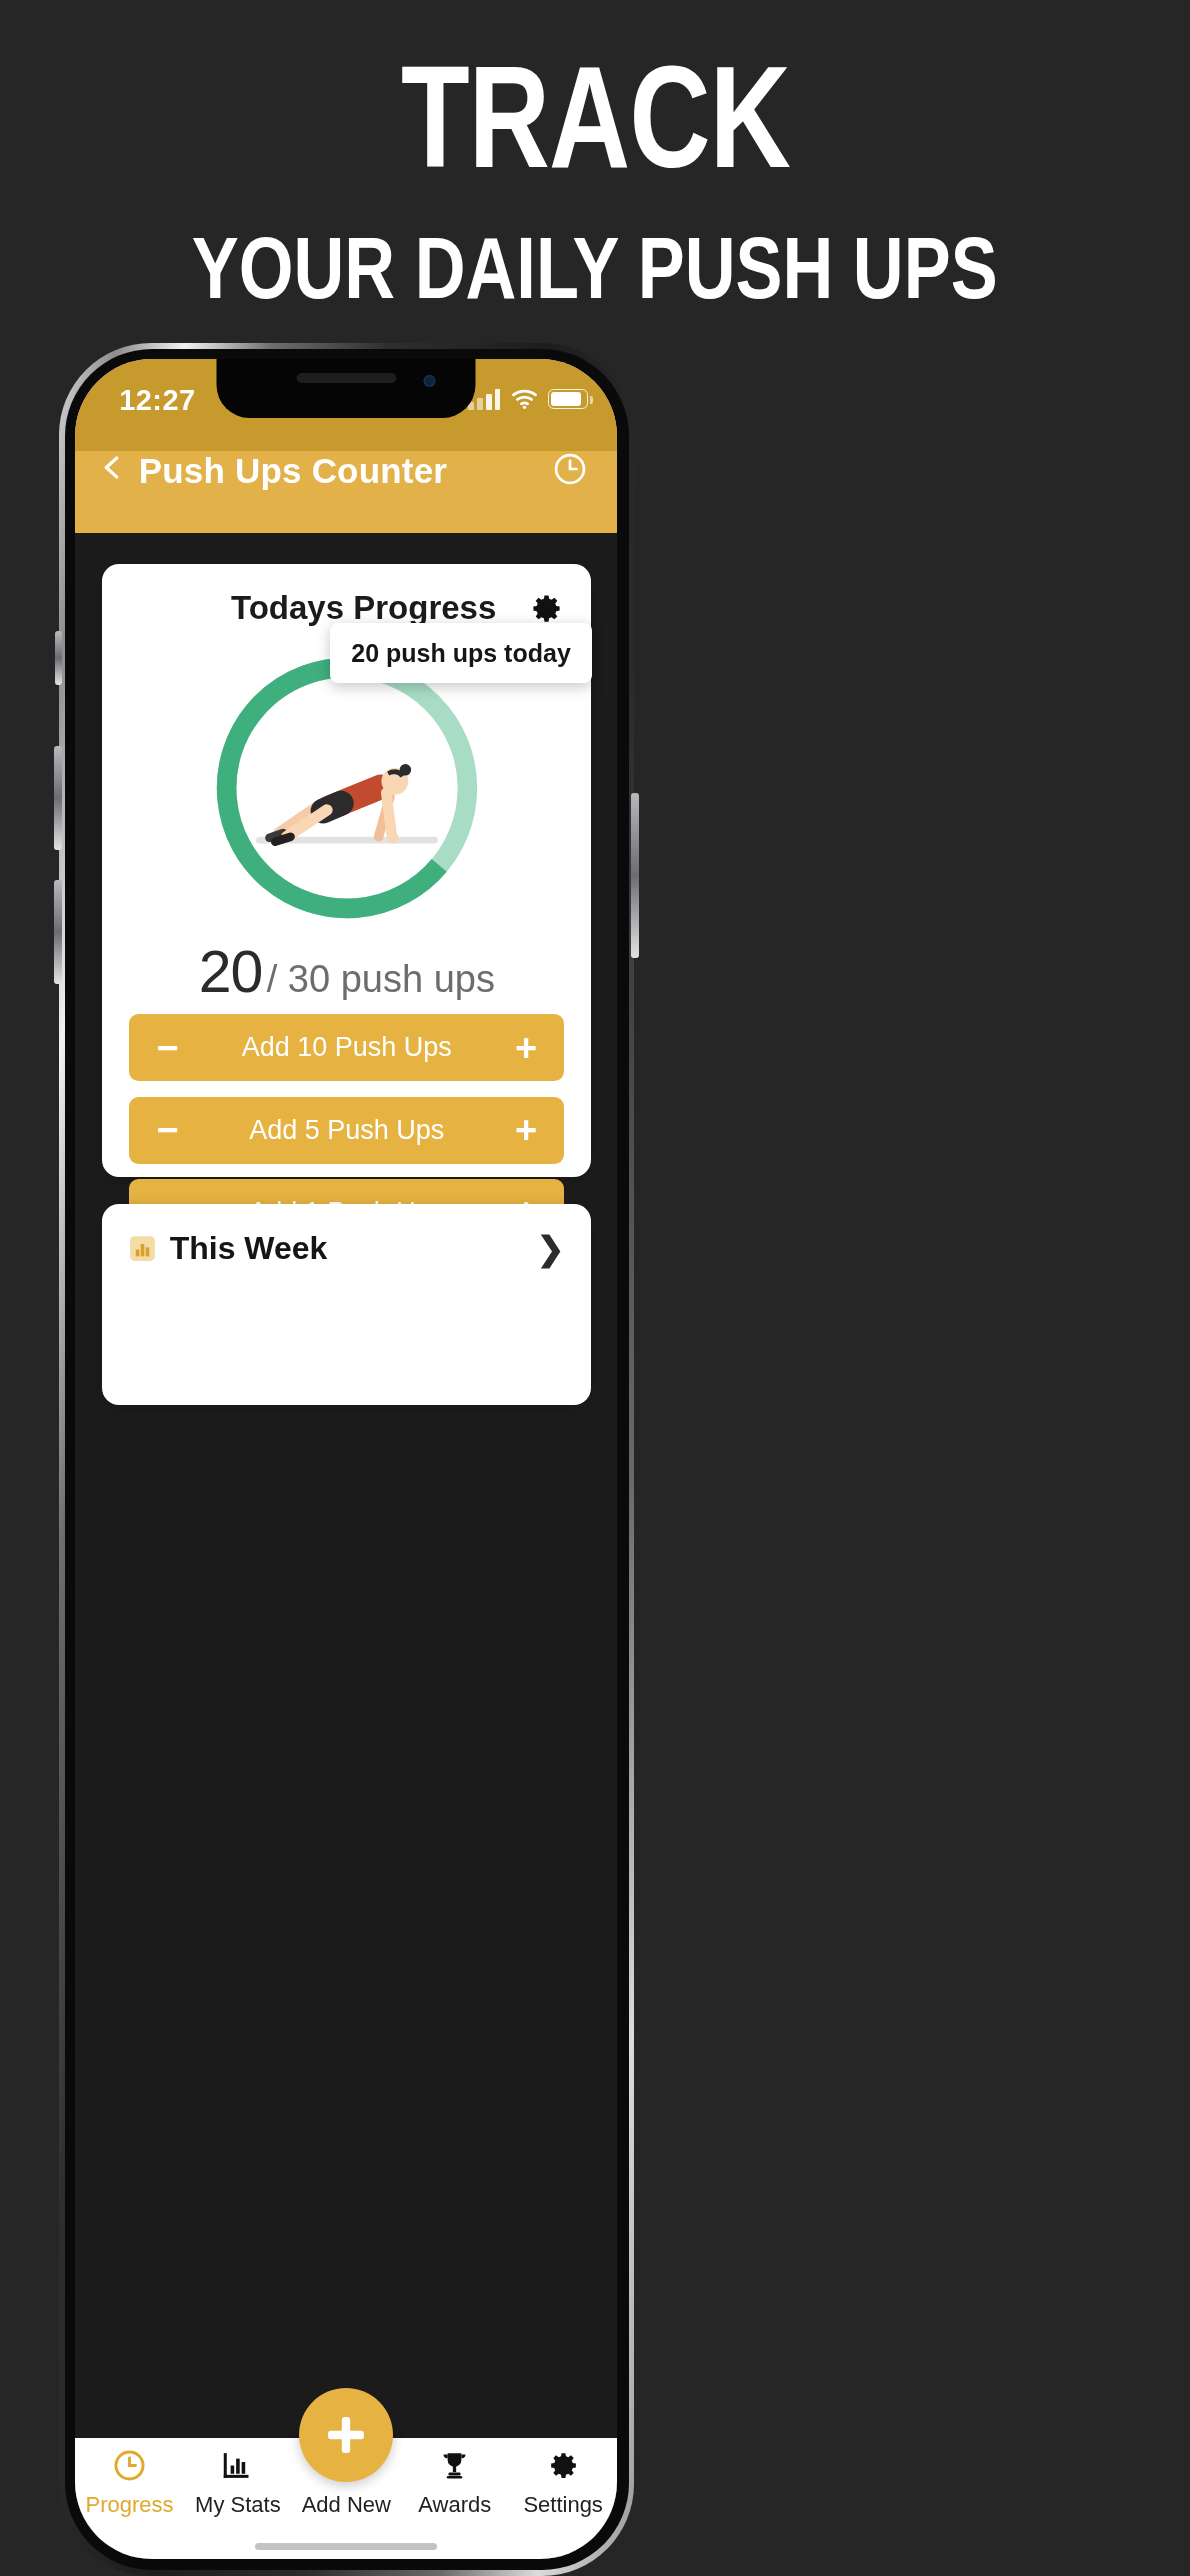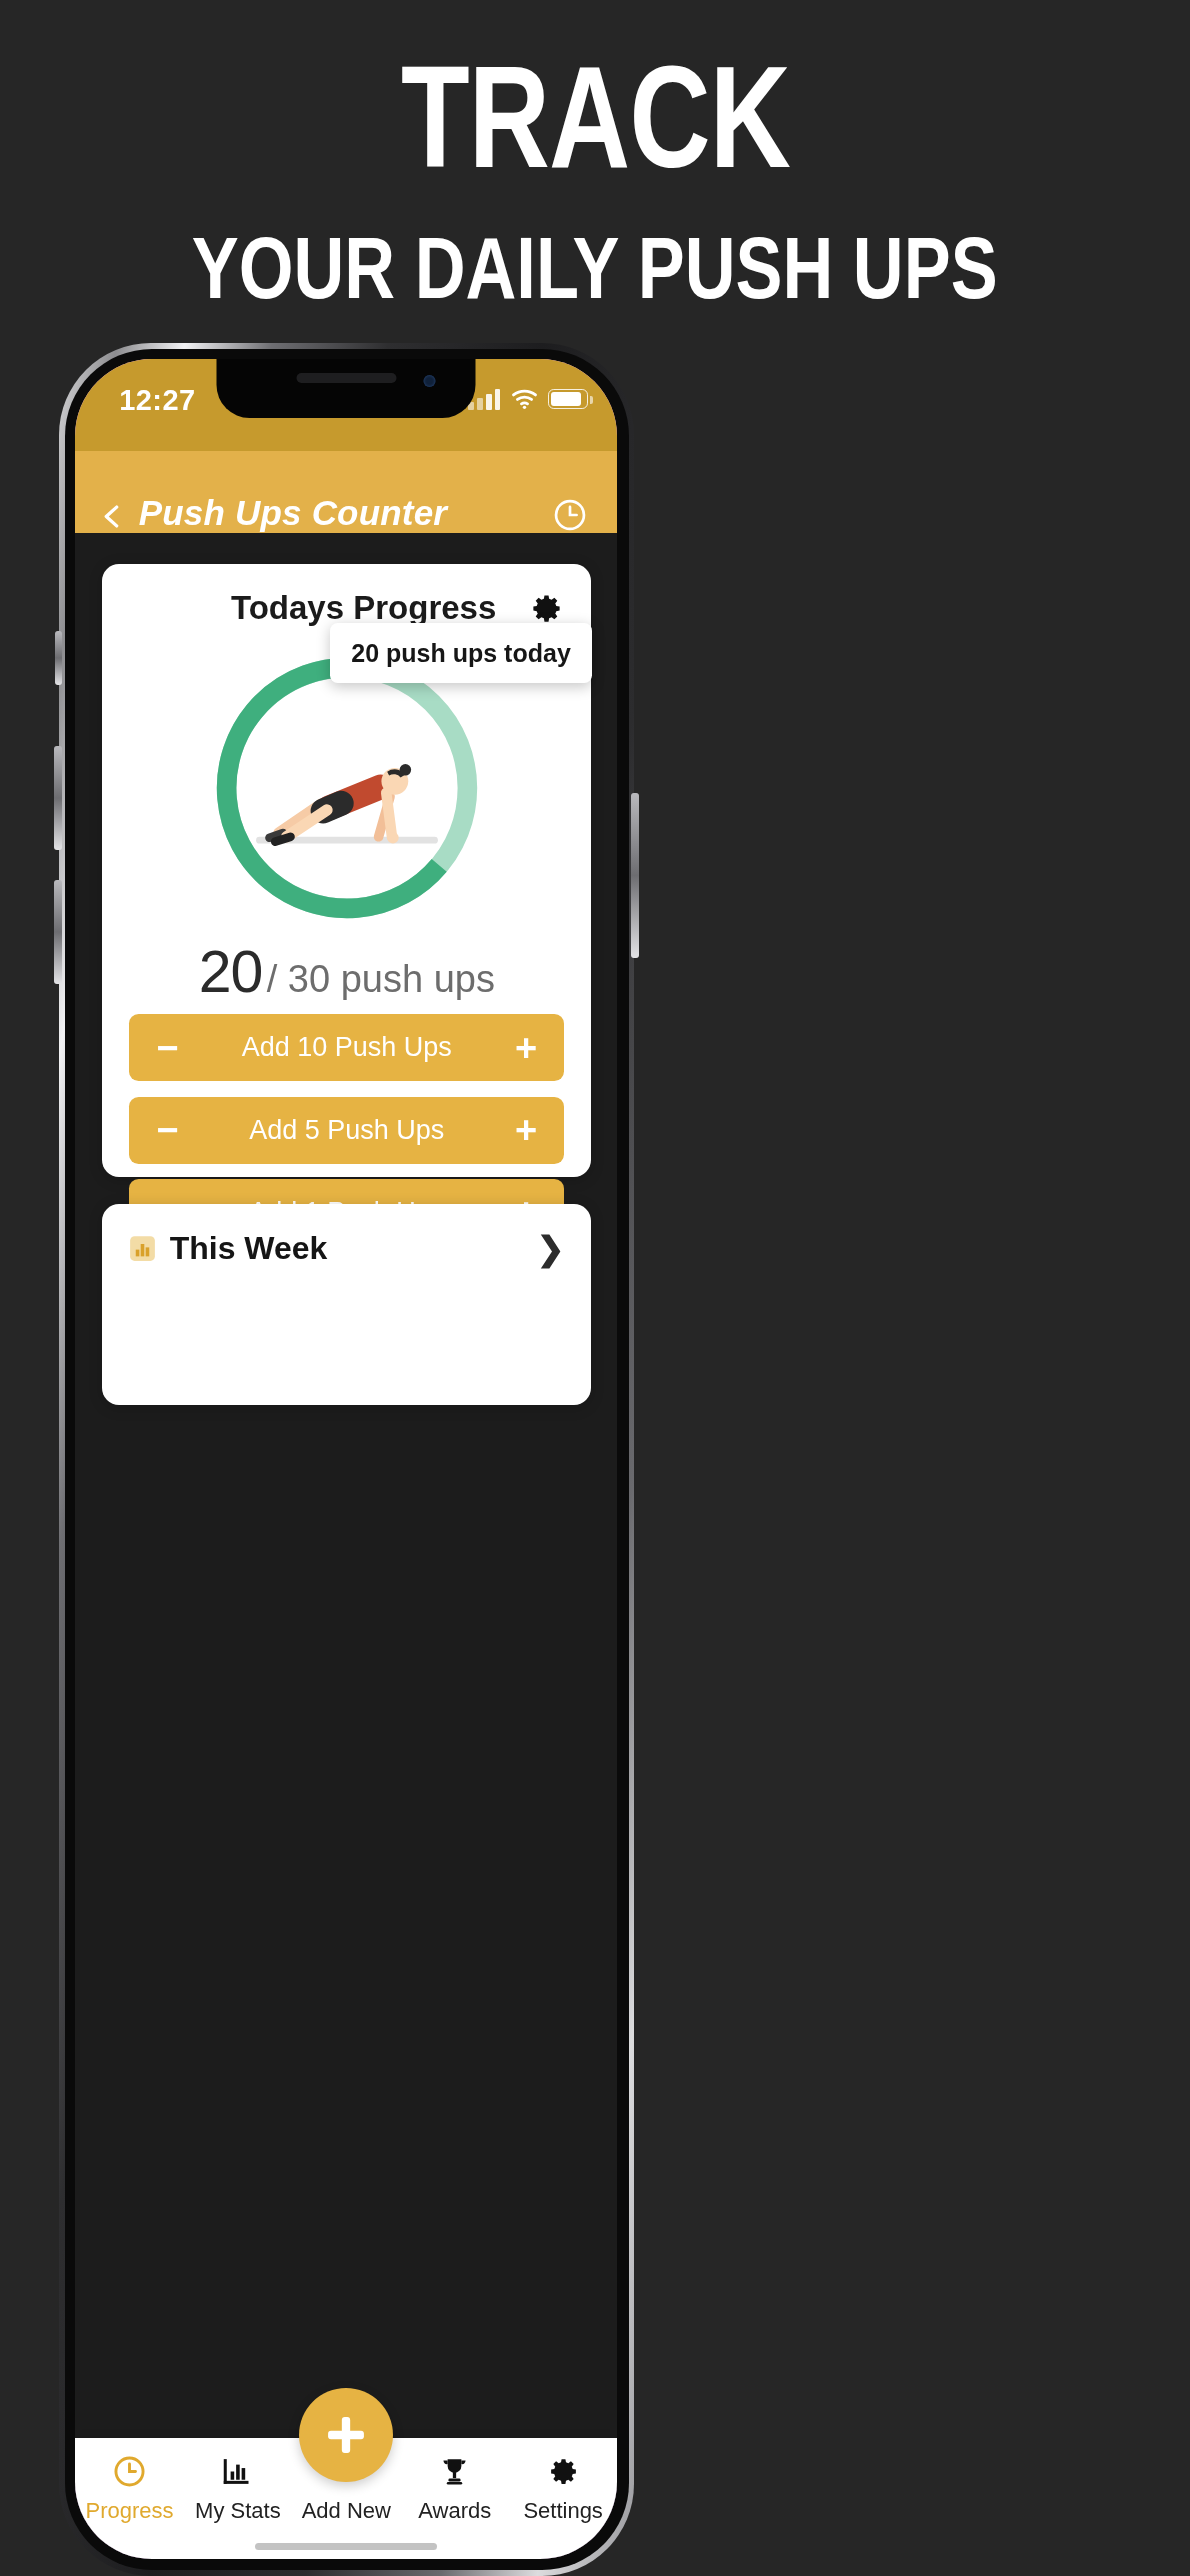--- a/index.html
+++ b/index.html
@@ -119,21 +119,21 @@
   }
   .battery::after{
     content:""; position:absolute; right:-5.7px; top:5.8px; width:2.9px; height:7.7px;
     background:rgba(255,255,255,.6); border-radius:0 1.9px 1.9px 0;
   }
   .battery span{ display:block; height:100%; width:88%; background:#fff; border-radius:2.9px; }
 
   .navbar{
     position:absolute; left:0; top:92px; width:542px; height:82px;
     background:#e3b14a; z-index:25;
-    display:flex; align-items:flex-end;font-style:italic;
+    display:flex; align-items:flex-start;
   }
   .nav-back{
     margin-left:25px; width:25px; height:33px; position:relative; cursor:pointer;
   }
   .nav-title{
     color:#fff; font-size:35px; font-weight:700; margin-left:13.4px; letter-spacing:0.2px;
   }
   .nav-hist{
     margin-left:auto; margin-right:29px; width:36px; height:36px;
   }
@@ -212,21 +212,21 @@
 
   
   .tabbar{
     position:absolute; left:0; bottom:0; width:542px; height:121px;
     background:#fff;
     display:flex; align-items:flex-start; z-index:20;
     box-shadow:0 -1.9px 7.7px rgba(0,0,0,.08);
   }
   .tab{
     flex:1; display:flex; flex-direction:column; align-items:center;
-    padding-top:14px; cursor:pointer;
+    padding-top:8px; cursor:pointer;
   }
   .tab .ic{ height:38px; display:flex; align-items:center; justify-content:center; }
   .tab .lb{ font-size:22px; color:#222; margin-top:7.7px; }
   .tab.active .lb{ color:#e0a92e; }
   .fab{
     position:absolute; left:50%; transform:translateX(-50%); top:-50px;
     width:94px; height:94px; border-radius:50%;
     background:#e6b343; display:flex; align-items:center; justify-content:center;
     box-shadow:0 3.8px 11.5px rgba(0,0,0,.2); z-index:22;
   }

